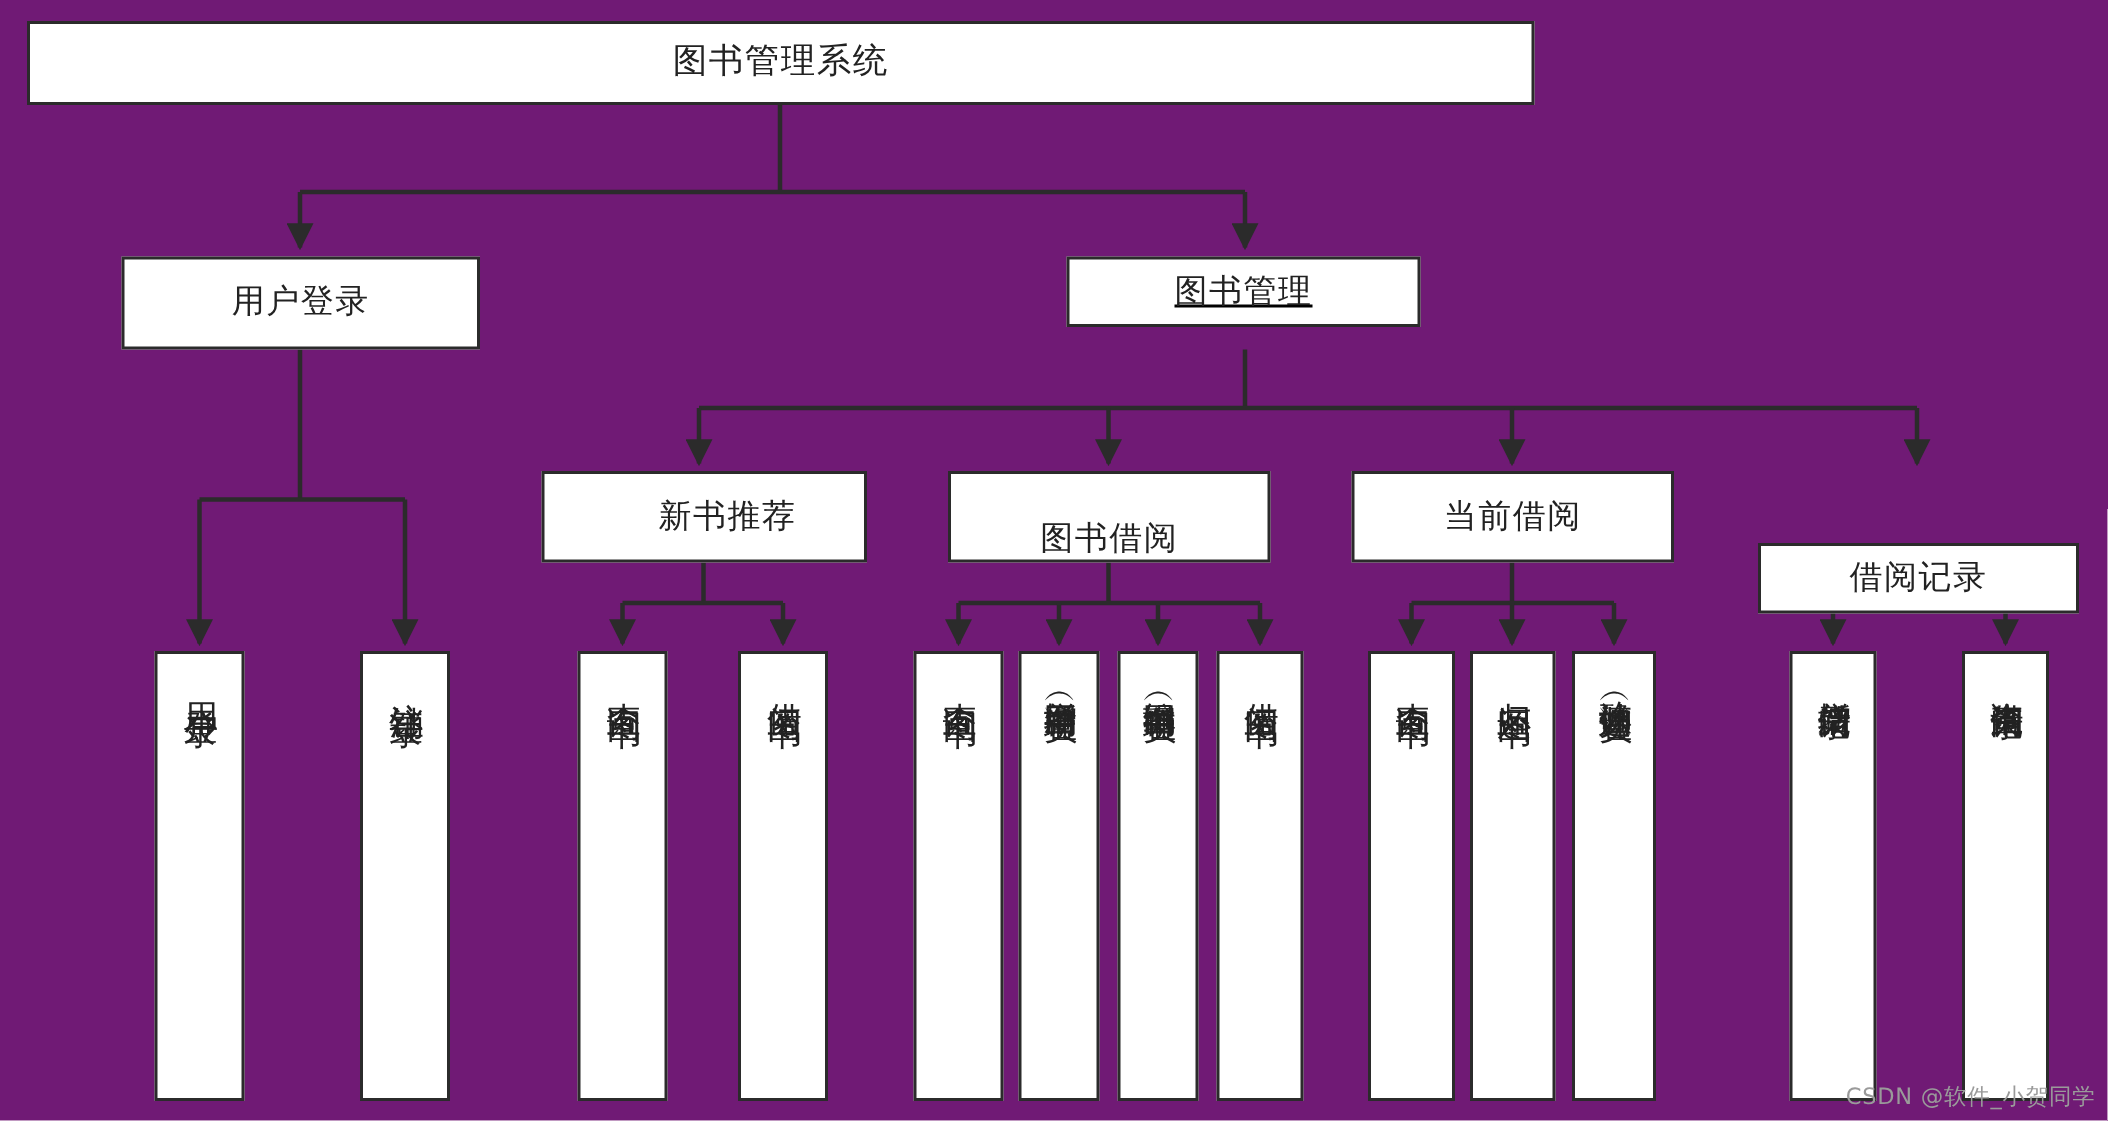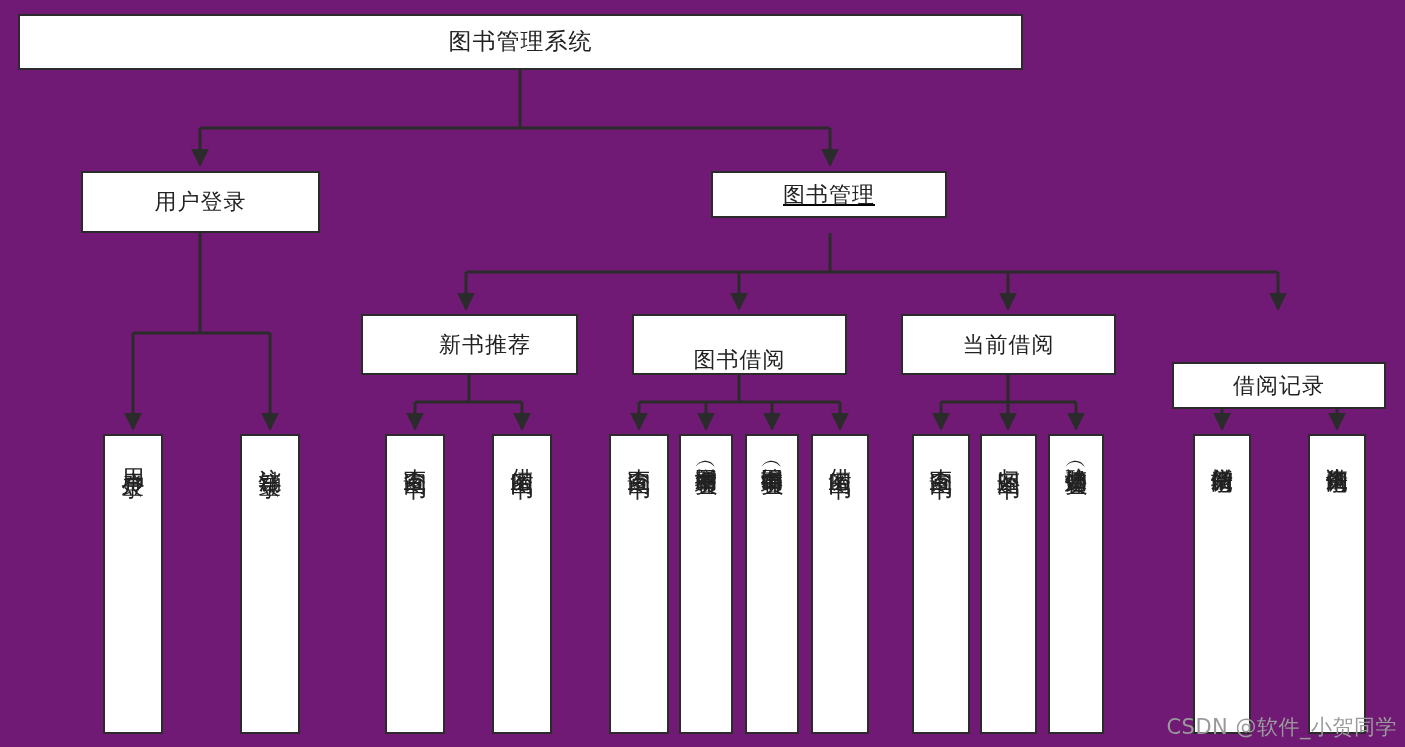--- a/index.html
+++ b/index.html
@@ -60,21 +60,21 @@
   }
   .node.vert.tall .label {
     font-size: 22px;
     letter-spacing: 1px;
   }
   #root-node .label { font-size: 23px; }
   #watermark {
     position: absolute;
     right: 8px;
     bottom: 6px;
-    font-size: 21px;
+    font-size: 15px;
     color: #9a9a9a;
     letter-spacing: 0.5px;
     z-index: 9;
     white-space: pre;
   }
 </style>
 </head>
 <body>
 
 <div id="canvas">

